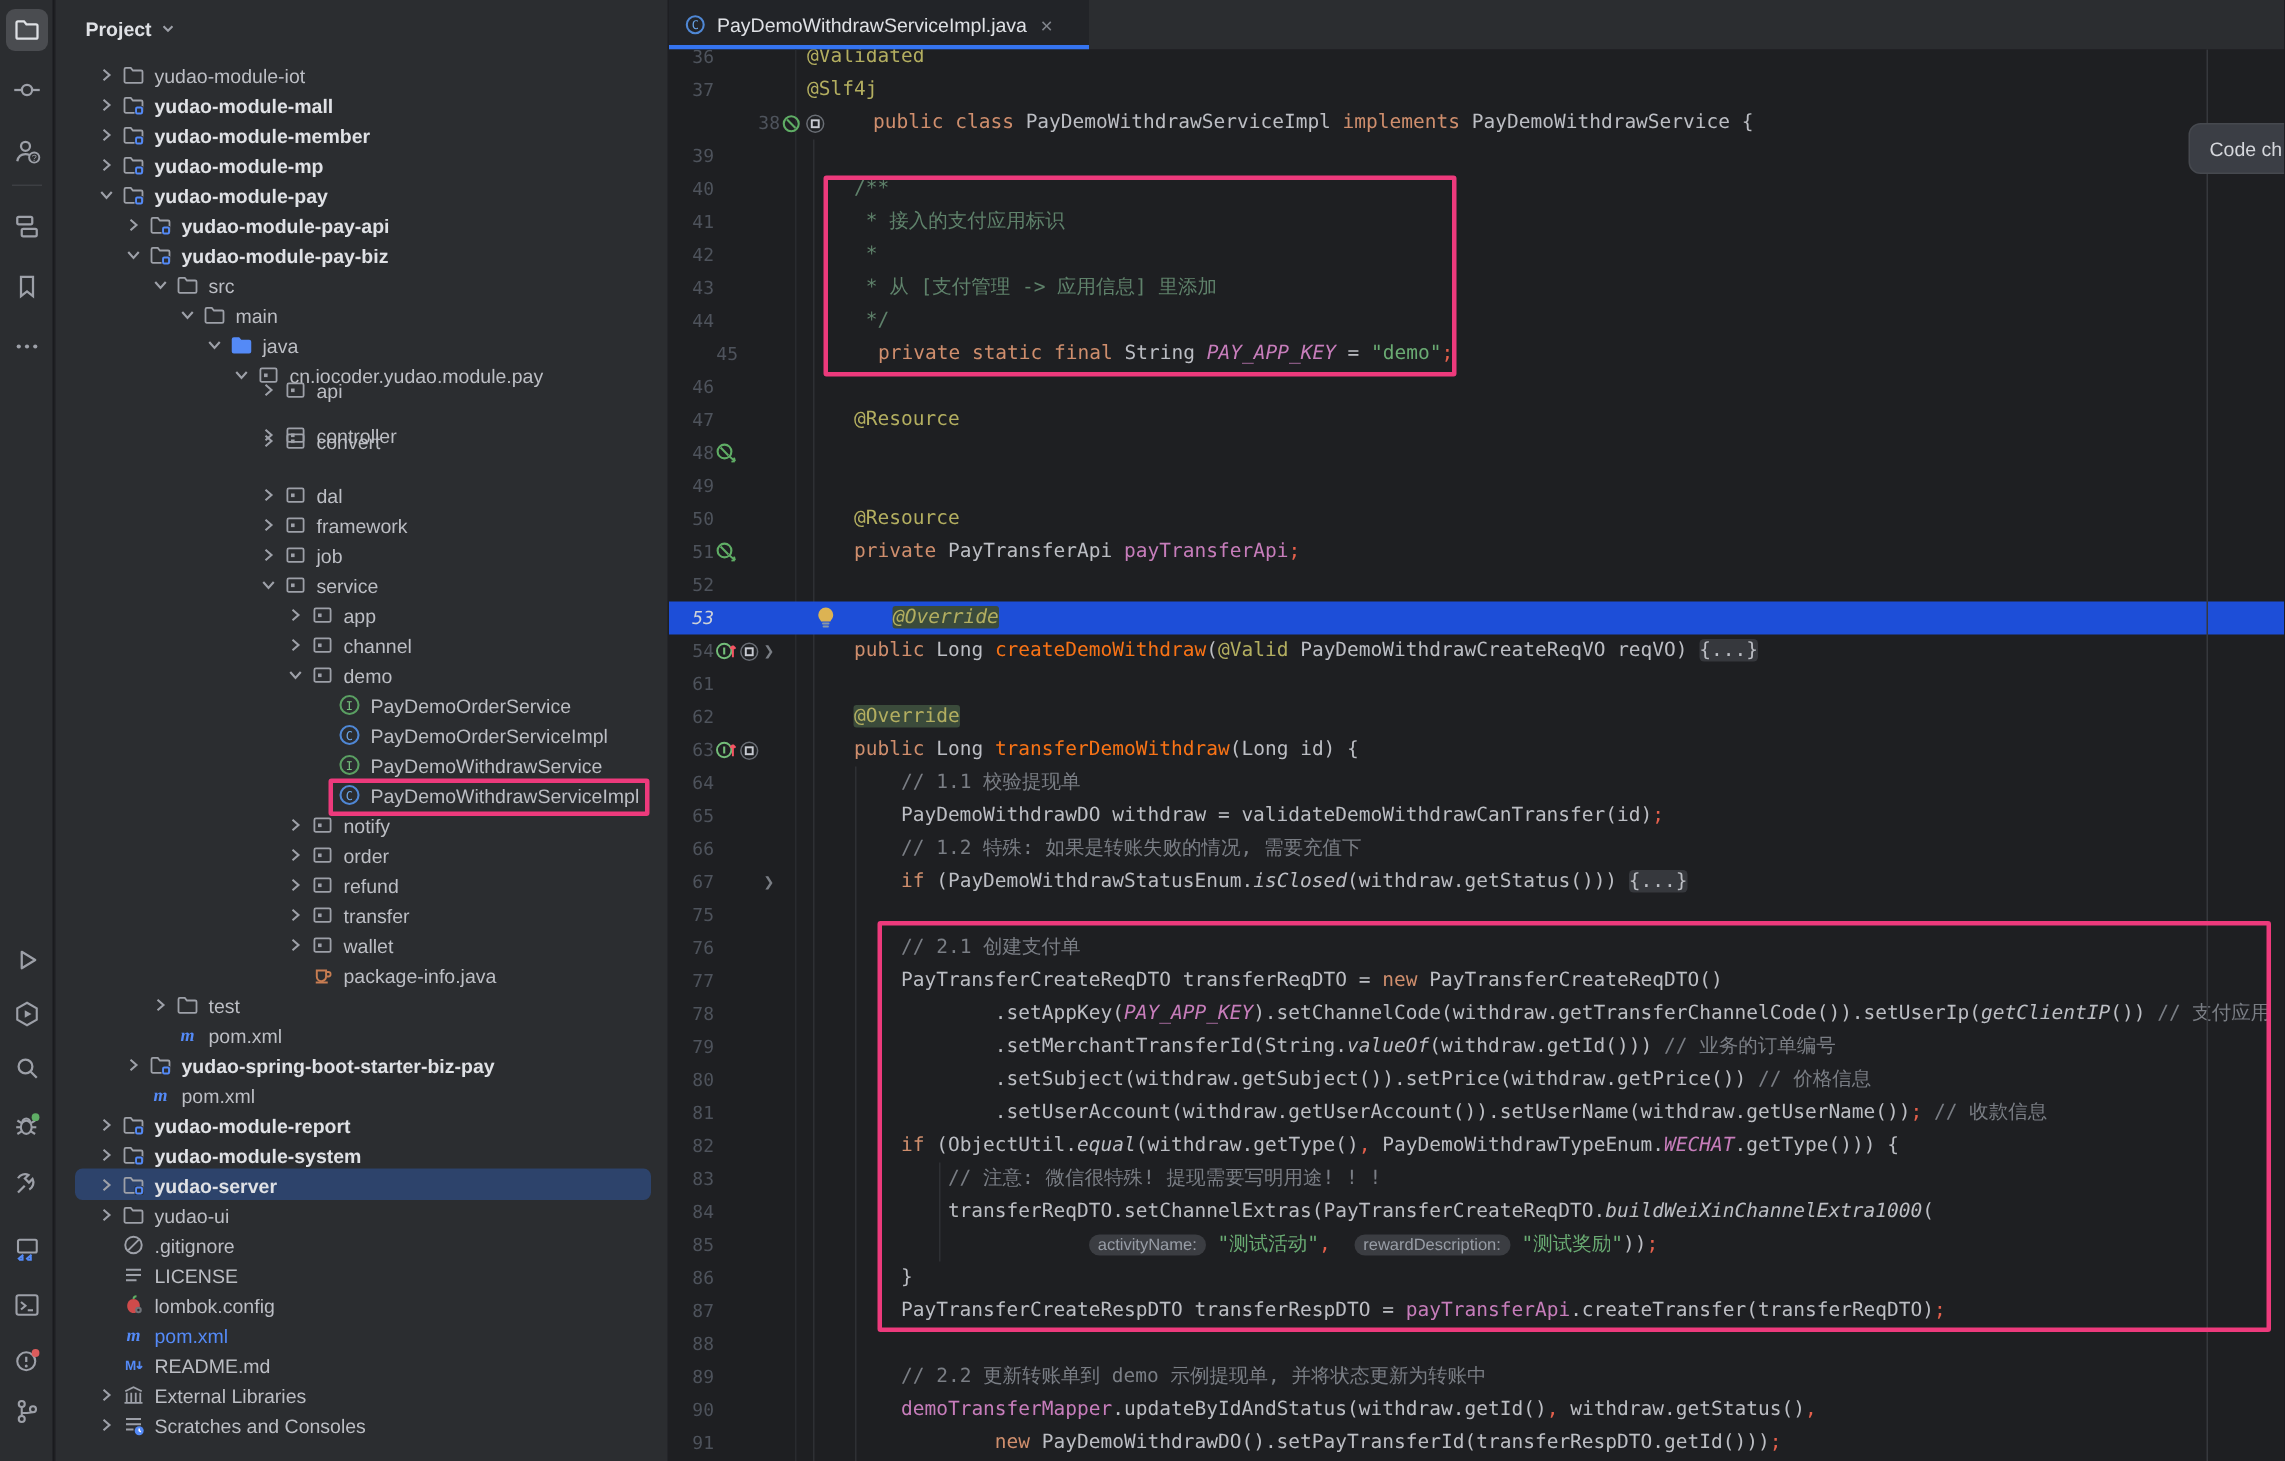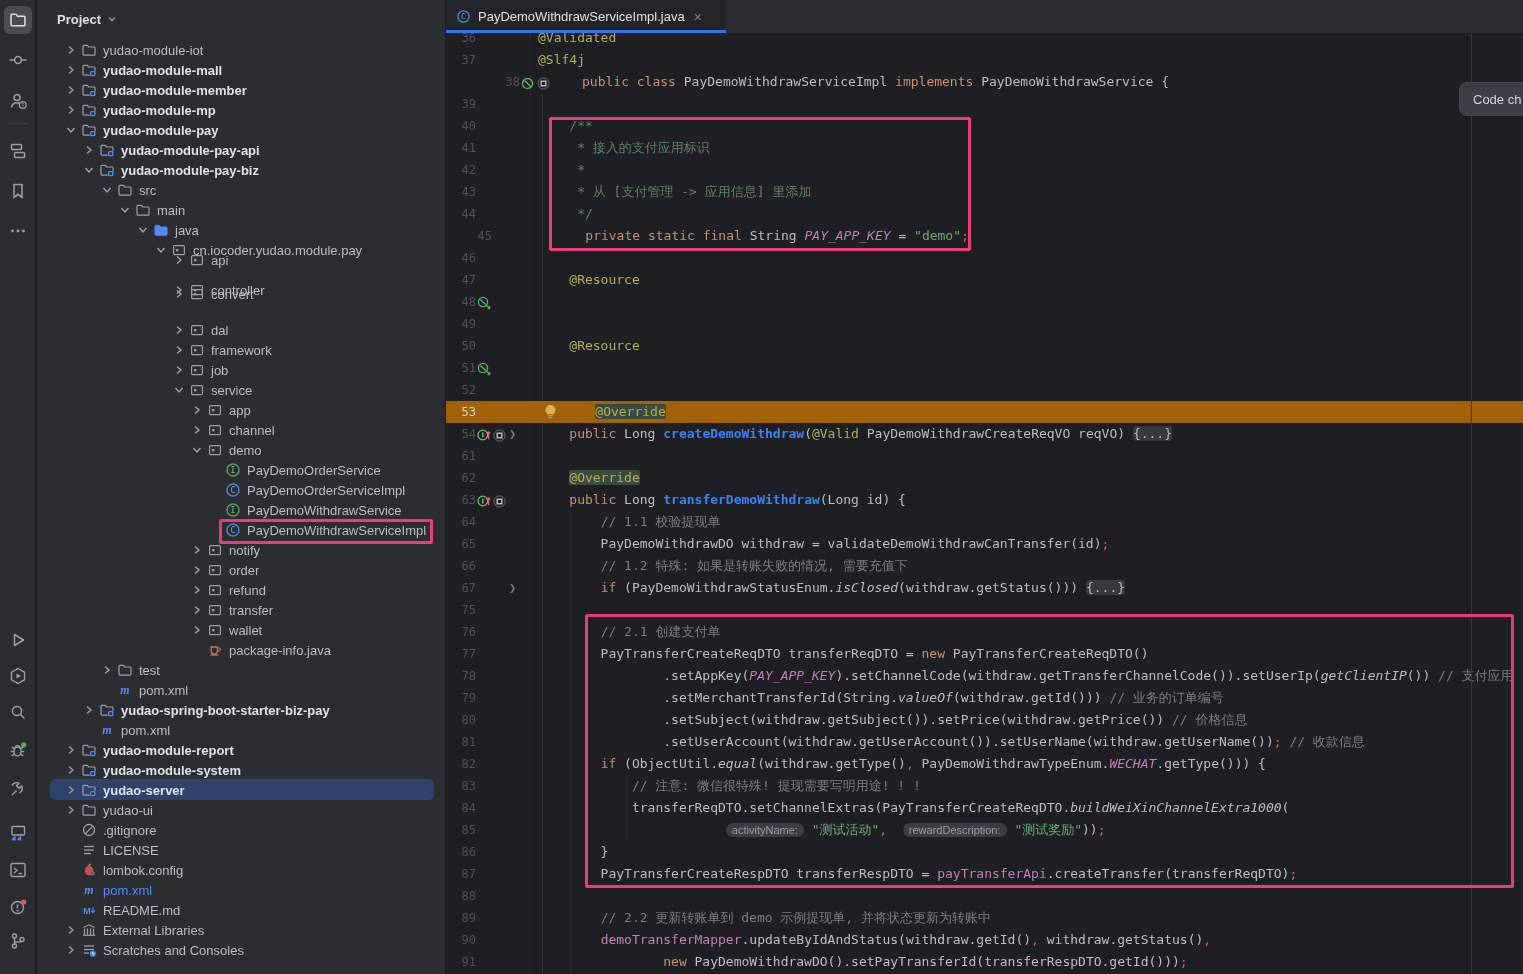--- a/index.html
+++ b/index.html
@@ -26,34 +26,34 @@
   .tabbar{position:absolute;top:0;left:0;right:0;height:33px;background:#2b2d30;}
   .tab{position:absolute;left:0;top:0;width:280px;height:33px;background:#222428;display:flex;align-items:center;gap:7px;
        padding:0 10px;box-sizing:border-box;font-size:13px;color:#dfe1e5;}
   .tabline{position:absolute;left:0;bottom:0;width:280px;height:3px;background:#3574f0;}
   .tclose{color:#80848b;font-size:14px;margin-left:2px;}
   .code{position:absolute;left:0;top:33px;right:0;bottom:0;background:#1e1f22;overflow:hidden;}
   .gsep{position:absolute;left:84px;top:0;bottom:0;width:1px;background:#292b2f;}
   .mguide{position:absolute;left:1025px;top:-33px;bottom:0;width:1px;background:#36383d;}
   .iguide{position:absolute;width:1px;background:#2e3034;}
   .crow{position:absolute;left:0;width:100%;height:22px;font-family:"DejaVu Sans Mono",monospace;font-size:13px;line-height:22px;}
-  .crow.caret{background:#a16207;}
+  .crow.caret{background:#1d4ed8;font-style:italic;}
   .lnum{position:absolute;left:0;width:30px;text-align:right;color:#4e535c;font-size:12px;}
   .crow.caret .lnum{color:#ced2d9;}
   .ctext{position:absolute;left:92px;white-space:pre;}
   .gi{position:absolute;top:4px;}
   .gi1{left:31px}.gi2{left:47px}
   .gfold{position:absolute;left:63px;color:#7a7e85;font-size:12px;}
   .bulbw{position:absolute;left:98px;top:3px;}
   .kw{color:#cf8e6d}.ann{color:#b3ae60}
   .annH{color:#b3ae60;background:#3b4b3b;border-radius:2px;}
   .doc{color:#5f826b}.cmt{color:#7a7e85}.str{color:#6aab73}
   .fld{color:#c77dbb}.cst{color:#c77dbb;font-style:italic}
   .ita{font-style:italic;color:#bcbec4}.pun{color:#e5604c}
-  .pln{color:#bcbec4}.decl{color:#3b82f6;font-weight:bold}
+  .pln{color:#bcbec4}.decl{color:#f97316;font-weight:normal}
   .fold{background:#36383d;color:#bcbec4;border-radius:3px;}
   .hint{background:#3b3d42;color:#989da6;border-radius:8px;padding:1px 6px;font-size:11px;font-family:"Liberation Sans",sans-serif;}
   .pinkbox{position:absolute;border:3px solid #ed3a7c;border-radius:2px;box-sizing:border-box;}
   .codechip{position:absolute;left:1013px;top:49px;height:34px;width:120px;background:#3b3e45;border:1px solid #46494f;
             border-radius:8px;color:#d5d7dc;font-size:13px;display:flex;align-items:center;padding:0 13px;box-sizing:border-box;}
 </style>
 </head>
 <body>
 
 <div class="app">
@@ -902,20 +902,21 @@
             <span class="lnum">50</span>
             <span class="ctext"><span class="pln">    </span><span class="ann">@Resource</span></span>
           </div>
           <div class="crow" style="top: 324px;">
             <span class="lnum">51</span>
             <span class="gi gi1"><svg width="15" height="14" viewBox="0 0 15 14">
                 <circle cx="6" cy="6" r="4.6" fill="none" stroke="#5fad65" stroke-width="1.4"></circle>
                 <line x1="3.4" y1="3.4" x2="8.6" y2="8.6" stroke="#5fad65" stroke-width="1.4"></line>
                 <path d="M9 9l4 3.5M13 12.5l-.6-2.4M13 12.5l-2.4.2" fill="none" stroke="#5fad65" stroke-width="1.2"></path>
               </svg></span>
+            <span class="ctext"><span class="pln">    </span><span class="kw">private </span><span class="pln">PayTransferApi </span><span class="fld">payTransferApi</span><span class="pun">;</span></span>
           </div>
           <div class="crow" style="top: 346px;">
             <span class="lnum">52</span>
             <span class="ctext"></span>
           </div>
           <div class="crow caret" style="top: 368px;">
             <span class="lnum">53</span>
             <span class="bulbw"><svg width="13" height="16" viewBox="0 0 13 16">
                 <path d="M6.5 1a5 5 0 015 5c0 2.1-1.3 3-1.9 4.3H3.4C2.8 9 1.5 8.1 1.5 6a5 5 0 015-5z" fill="#dcb353"></path>
                 <rect x="4" y="11" width="5" height="1.3" rx=".6" fill="#8a97a5"></rect>

